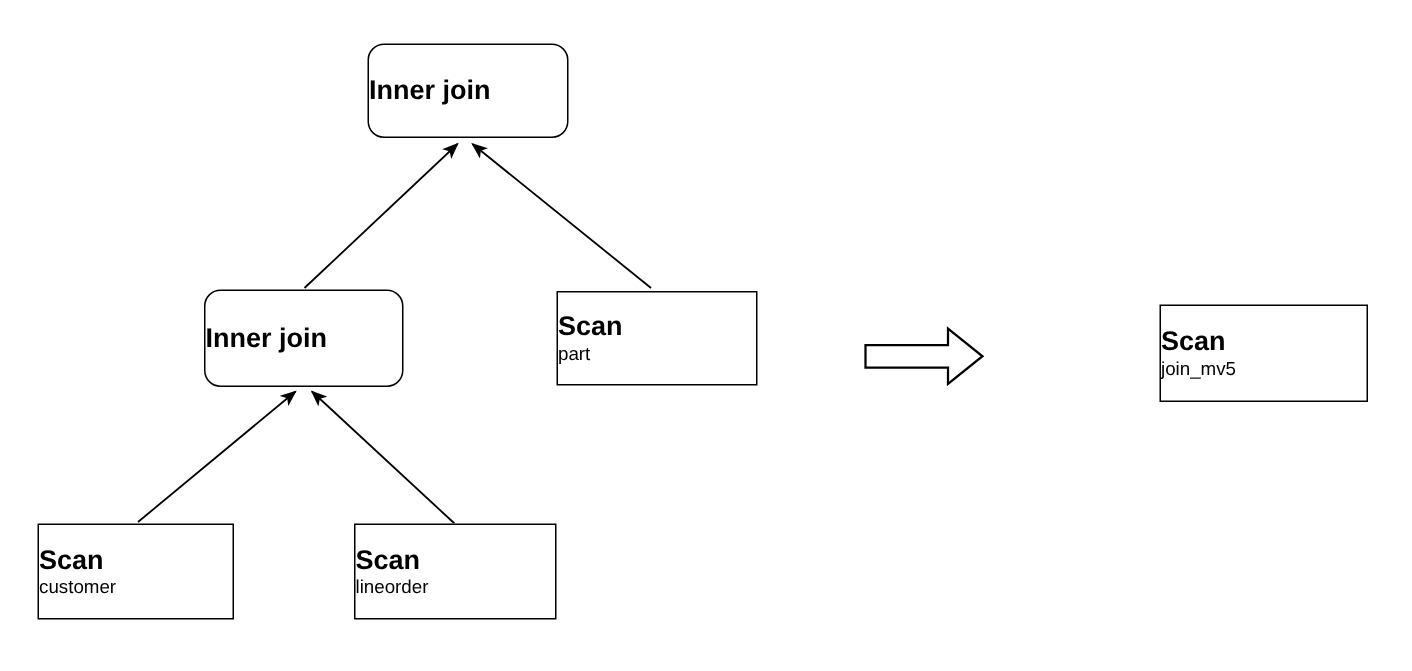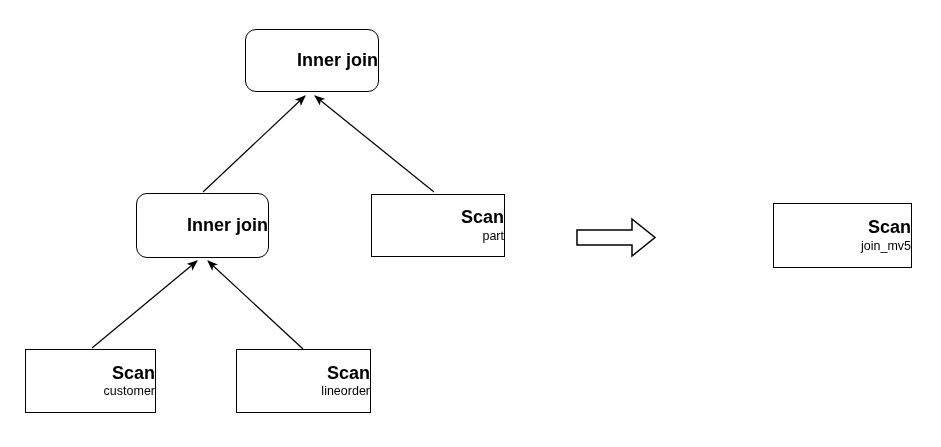--- a/index.html
+++ b/index.html
@@ -21,21 +21,21 @@
     top: 0;
     pointer-events: none;
   }
   .node {
     position: absolute;
     box-sizing: border-box;
     background: var(--background, #ffffff);
     border: 1.5px solid var(--stroke, #000000);
     display: flex;
     flex-direction: column;
-    align-items: flex-end;
+    align-items: flex-start;
     justify-content: center;
     text-align: center;
     color: var(--text, #000000);
   }
   .node.join {
     border-radius: 11px;
   }
   .node .title {
     font-size: 18px;
     font-weight: bold;

